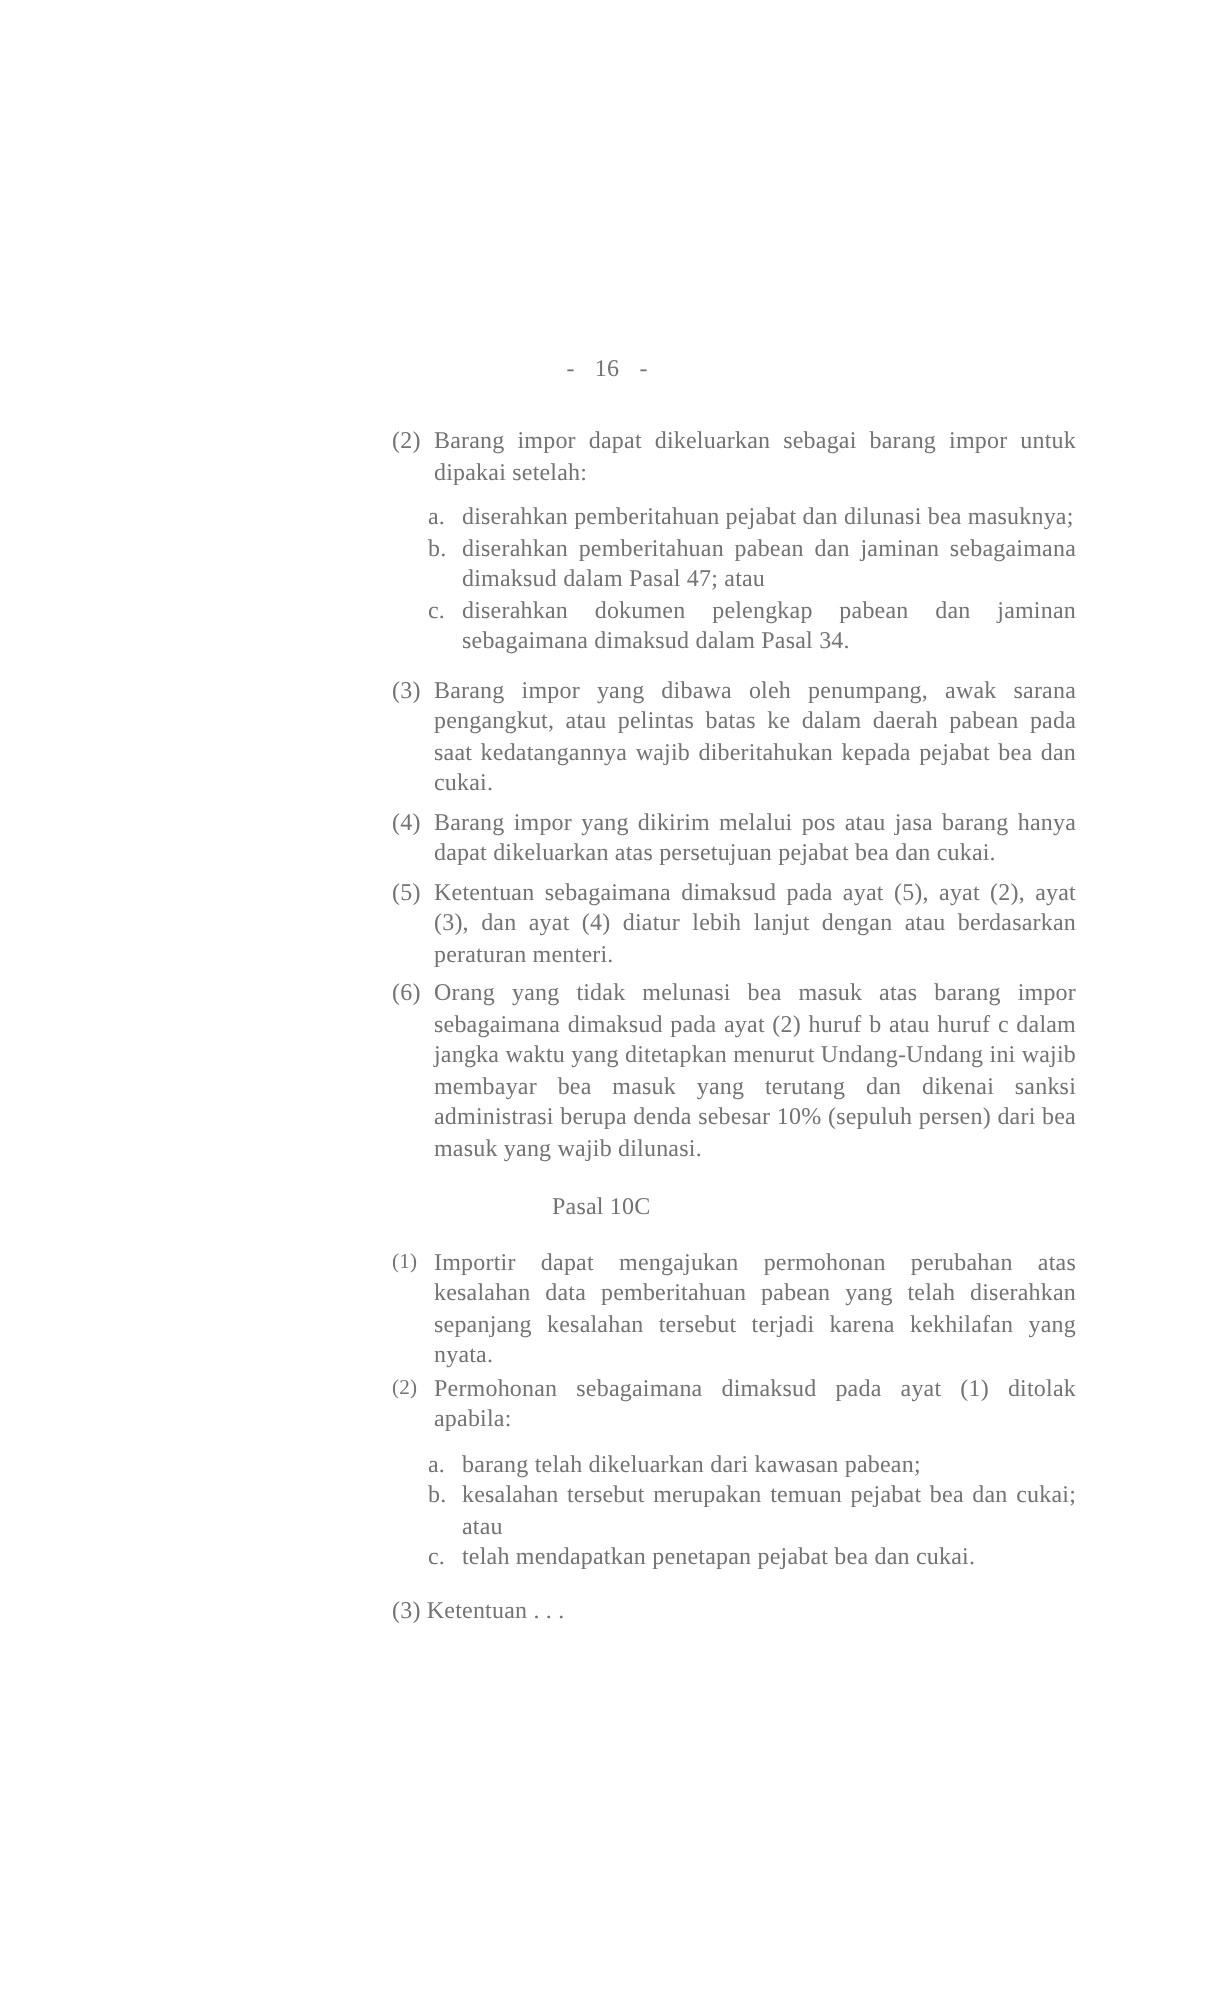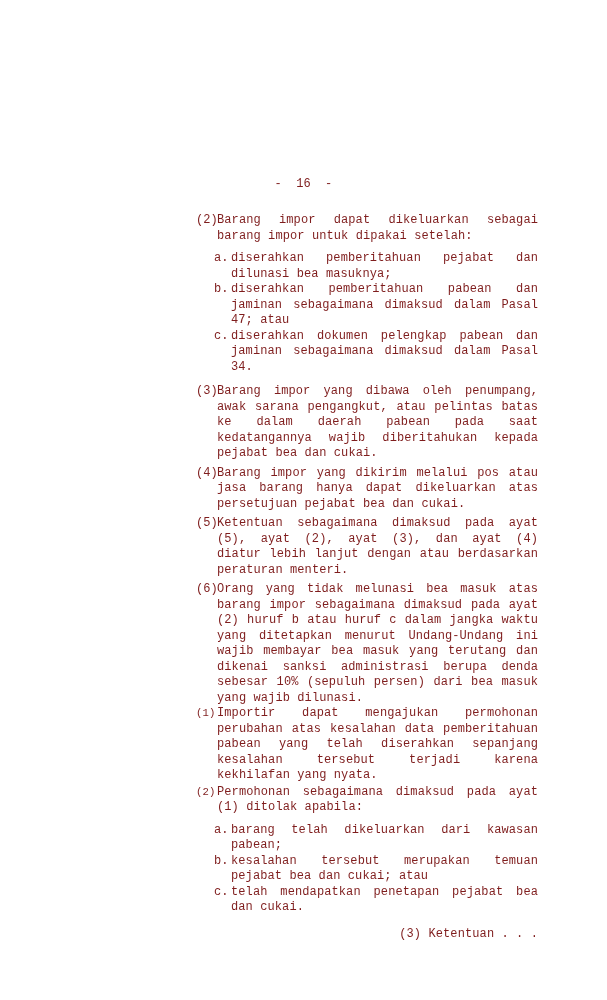--- a/index.html
+++ b/index.html
@@ -6,24 +6,24 @@
     margin: 0;
     padding: 0;
     background: #ffffff;
   }
   .page {
     position: relative;
     width: 607px;
     height: 1000px;
     background: #ffffff;
     overflow: hidden;
-    font-family: Liberation Mono, monospace;
+    font-family: Liberation Serif, serif;
     font-size: 12px;
     line-height: 15.5px;
-    color: #7f1d1d;
+    color: #737373;
     letter-spacing: 0.1px;
   }
   .pageno {
     position: absolute;
     top: 177px;
     left: 0;
     right: 0;
     text-align: center;
     word-spacing: 7px;
   }
@@ -60,21 +60,21 @@
   }
   .snum {
     position: absolute;
     left: 0;
     top: 0;
   }
   .heading {
     margin: 14px 0 12px 80px;
   }
   .continuation {
-    text-align: right;
+    text-align: left;
     margin-top: 11px;
   }
 </style>
 </head>
 <body>
 
 <div class="page">
 
   <div class="pageno">- 16 -</div>
 
@@ -113,20 +113,21 @@
     <div class="clause">
       <span class="cnum">(5)</span>
       <div>Ketentuan sebagaimana dimaksud pada ayat (5), ayat (2), ayat (3), dan ayat (4) diatur lebih lanjut dengan atau berdasarkan peraturan menteri.</div>
     </div>
 
     <div class="clause">
       <span class="cnum">(6)</span>
       <div>Orang yang tidak melunasi bea masuk atas barang impor sebagaimana dimaksud pada ayat (2) huruf b atau huruf c dalam jangka waktu yang ditetapkan menurut Undang-Undang ini wajib membayar bea masuk yang terutang dan dikenai sanksi administrasi berupa denda sebesar 10% (sepuluh persen) dari bea masuk yang wajib dilunasi.</div>
     </div>
 
+    <div class="heading">Pasal 10C</div>
 
     <div class="clause first">
       <span class="cnum small">(1)</span>
       <div>Importir dapat mengajukan permohonan perubahan atas kesalahan data pemberitahuan pabean yang telah diserahkan sepanjang kesalahan tersebut terjadi karena kekhilafan yang nyata.</div>
     </div>
 
     <div class="clause tight">
       <span class="cnum small">(2)</span>
       <div>Permohonan sebagaimana dimaksud pada ayat (1) ditolak apabila:</div>
     </div>

